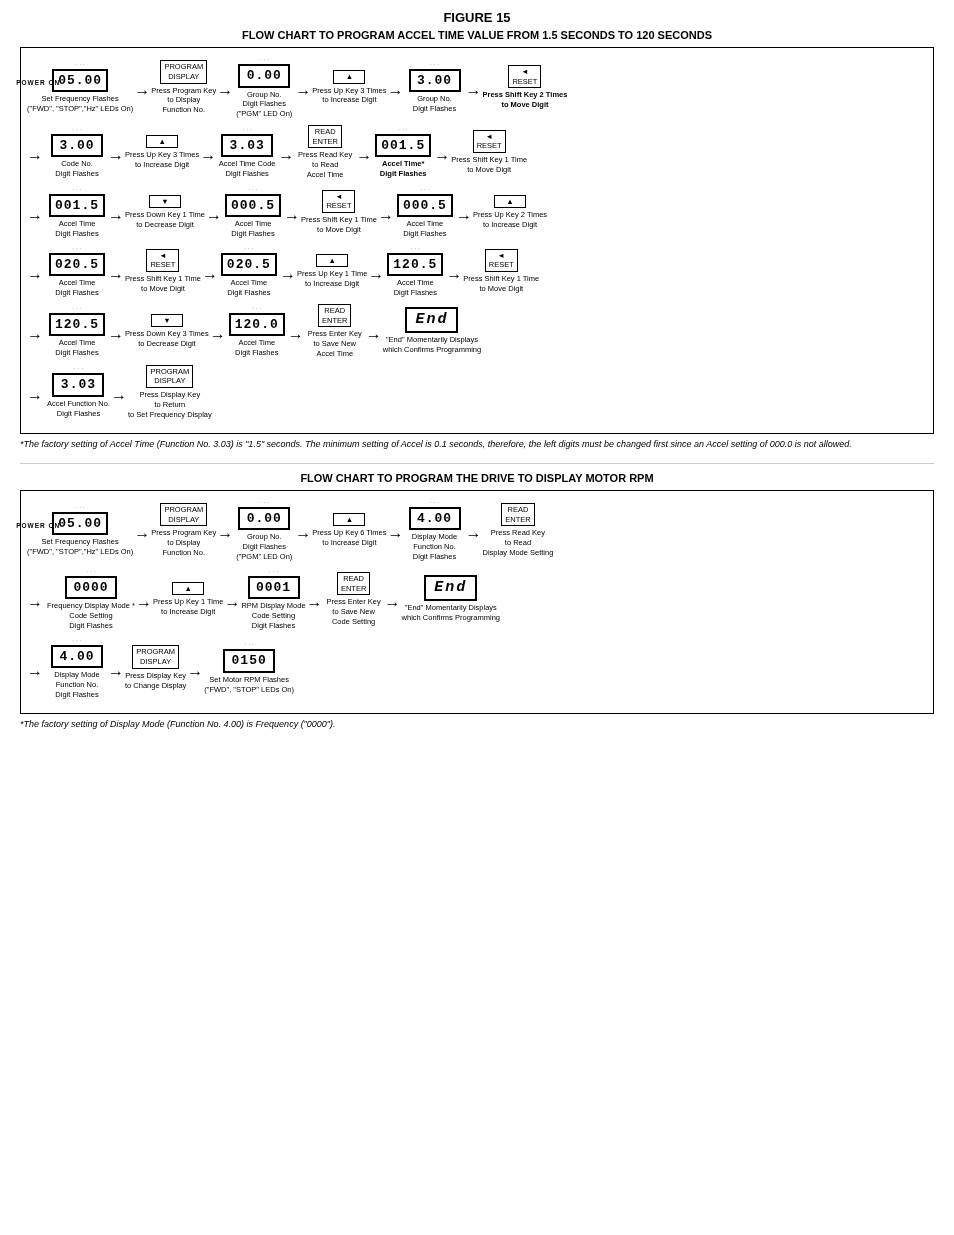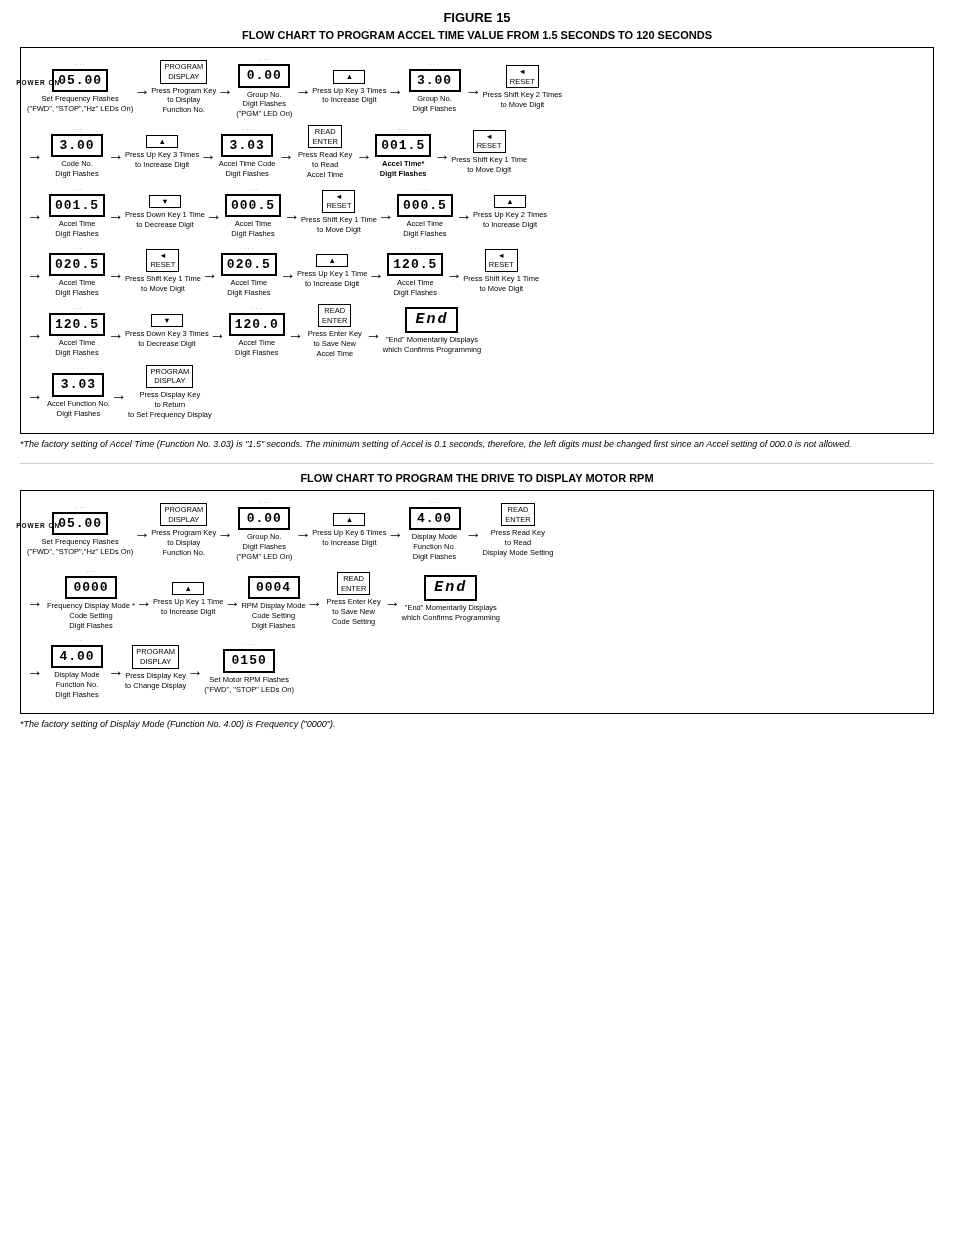--- a/index.html
+++ b/index.html
@@ -208,21 +208,21 @@
               <div class="indicators">· · ·</div>
               <div class="display-box"><span class="seg">3.00</span></div>
             </div>
             <div class="caption-text" style="white-space: pre-line;">Group No.
 Digit Flashes</div>
           </div>
           <span class="arrow-sym">→</span>
           <div class="fc-cell">
             <div class="key-btn" style="text-align: center; white-space: pre; font-size: 7.5px; line-height: 1.3; min-width: 32px;">◄
 RESET</div>
-            <div class="caption-text" style="white-space: pre-line;">Press Shift Key 2 Times
+            <div class="caption-text" style="white-space: pre-line; font-weight: bold;">Press Shift Key 2 Times
 to Move Digit</div>
           </div>
         </div>
         <div class="fc-row">
           <span style="font-size: 16px; margin-right: 4px; margin-top: 6px;">→</span>
           <div class="fc-cell">
             <div class="display-wrapper">
               <div class="indicators">· · ·</div>
               <div class="display-box"><span class="seg">3.00</span></div>
             </div>
@@ -498,21 +498,21 @@
           <span class="arrow-sym">→</span>
           <div class="fc-cell">
             <div class="key-btn" style="text-align: center; white-space: pre; font-size: 7.5px; line-height: 1.3; min-width: 32px;">▲</div>
             <div class="caption-text" style="white-space: pre-line;">Press Up Key 1 Time
 to Increase Digit</div>
           </div>
           <span class="arrow-sym">→</span>
           <div class="fc-cell">
             <div class="display-wrapper">
               <div class="indicators">· · ·</div>
-              <div class="display-box"><span class="seg">0004</span></div>
+              <div class="display-box"><span class="seg">0001</span></div>
             </div>
             <div class="caption-text" style="white-space: pre-line;">RPM Display Mode
 Code Setting
 Digit Flashes</div>
           </div>
           <span class="arrow-sym">→</span>
           <div class="fc-cell">
             <div class="key-btn" style="text-align: center; white-space: pre; font-size: 7.5px; line-height: 1.3; min-width: 32px;">READ
 ENTER</div>
             <div class="caption-text" style="white-space: pre-line;">Press Enter Key

